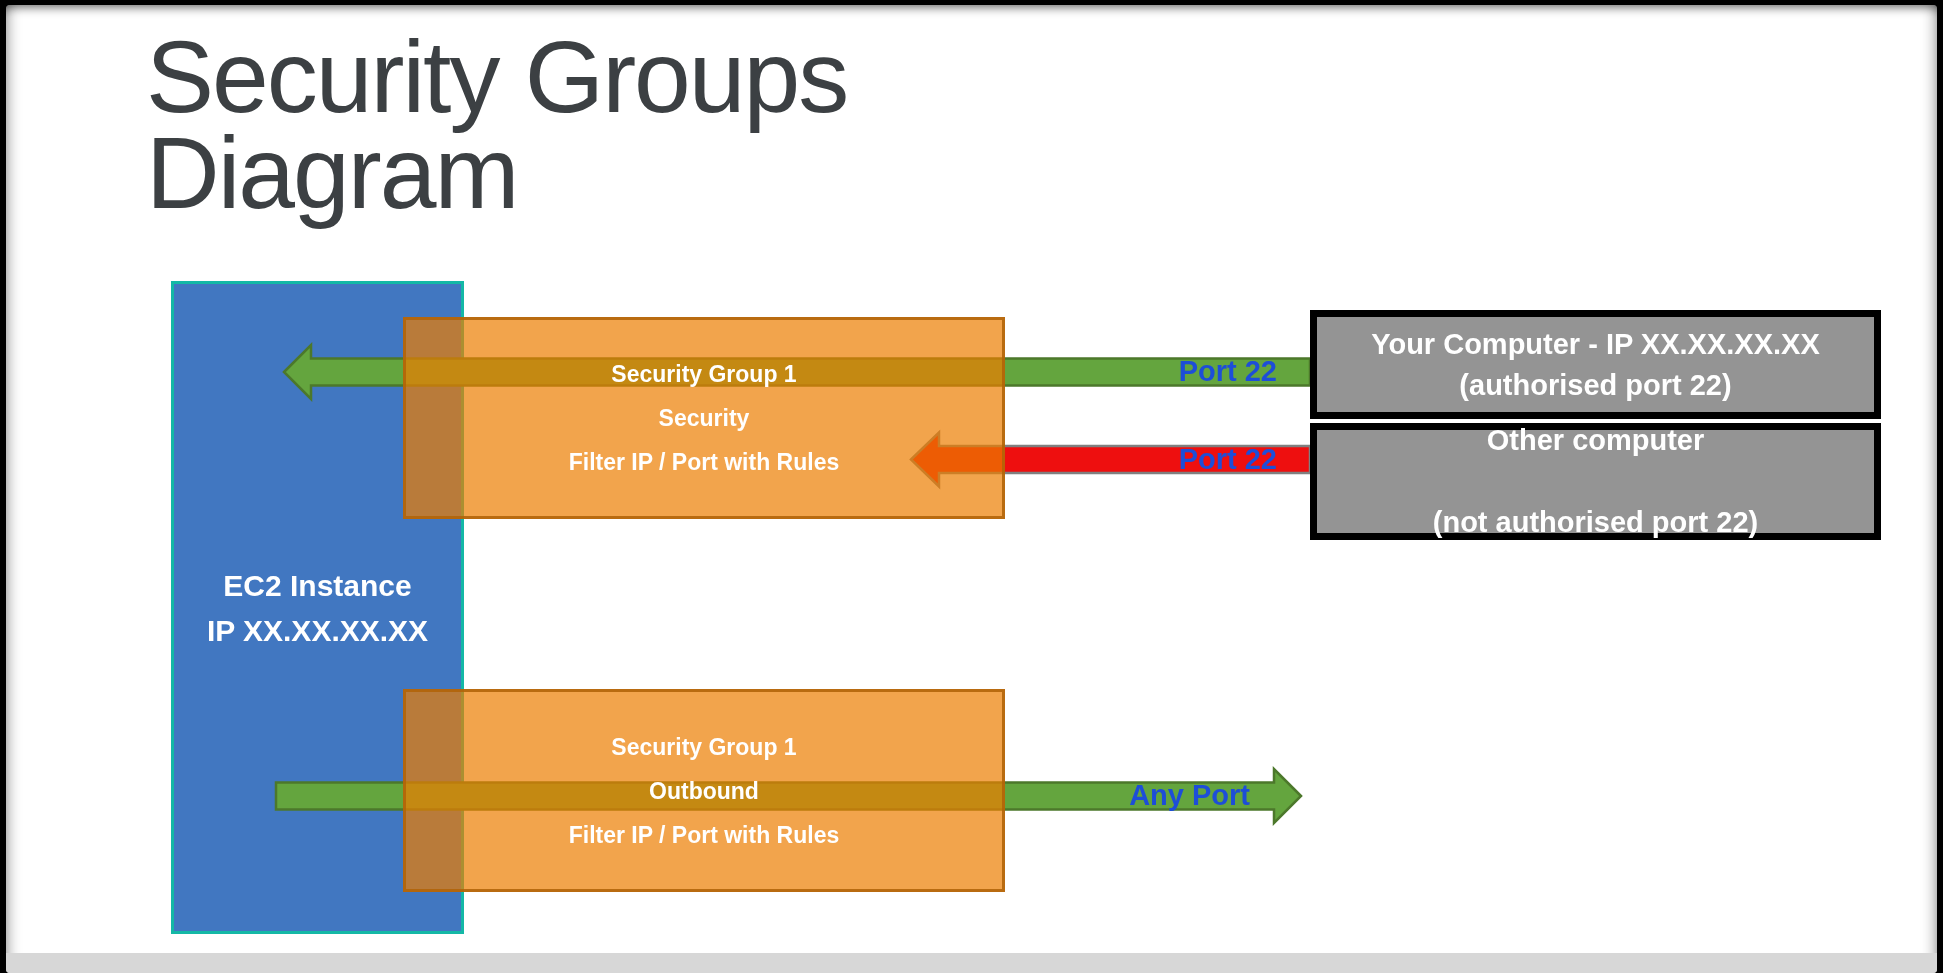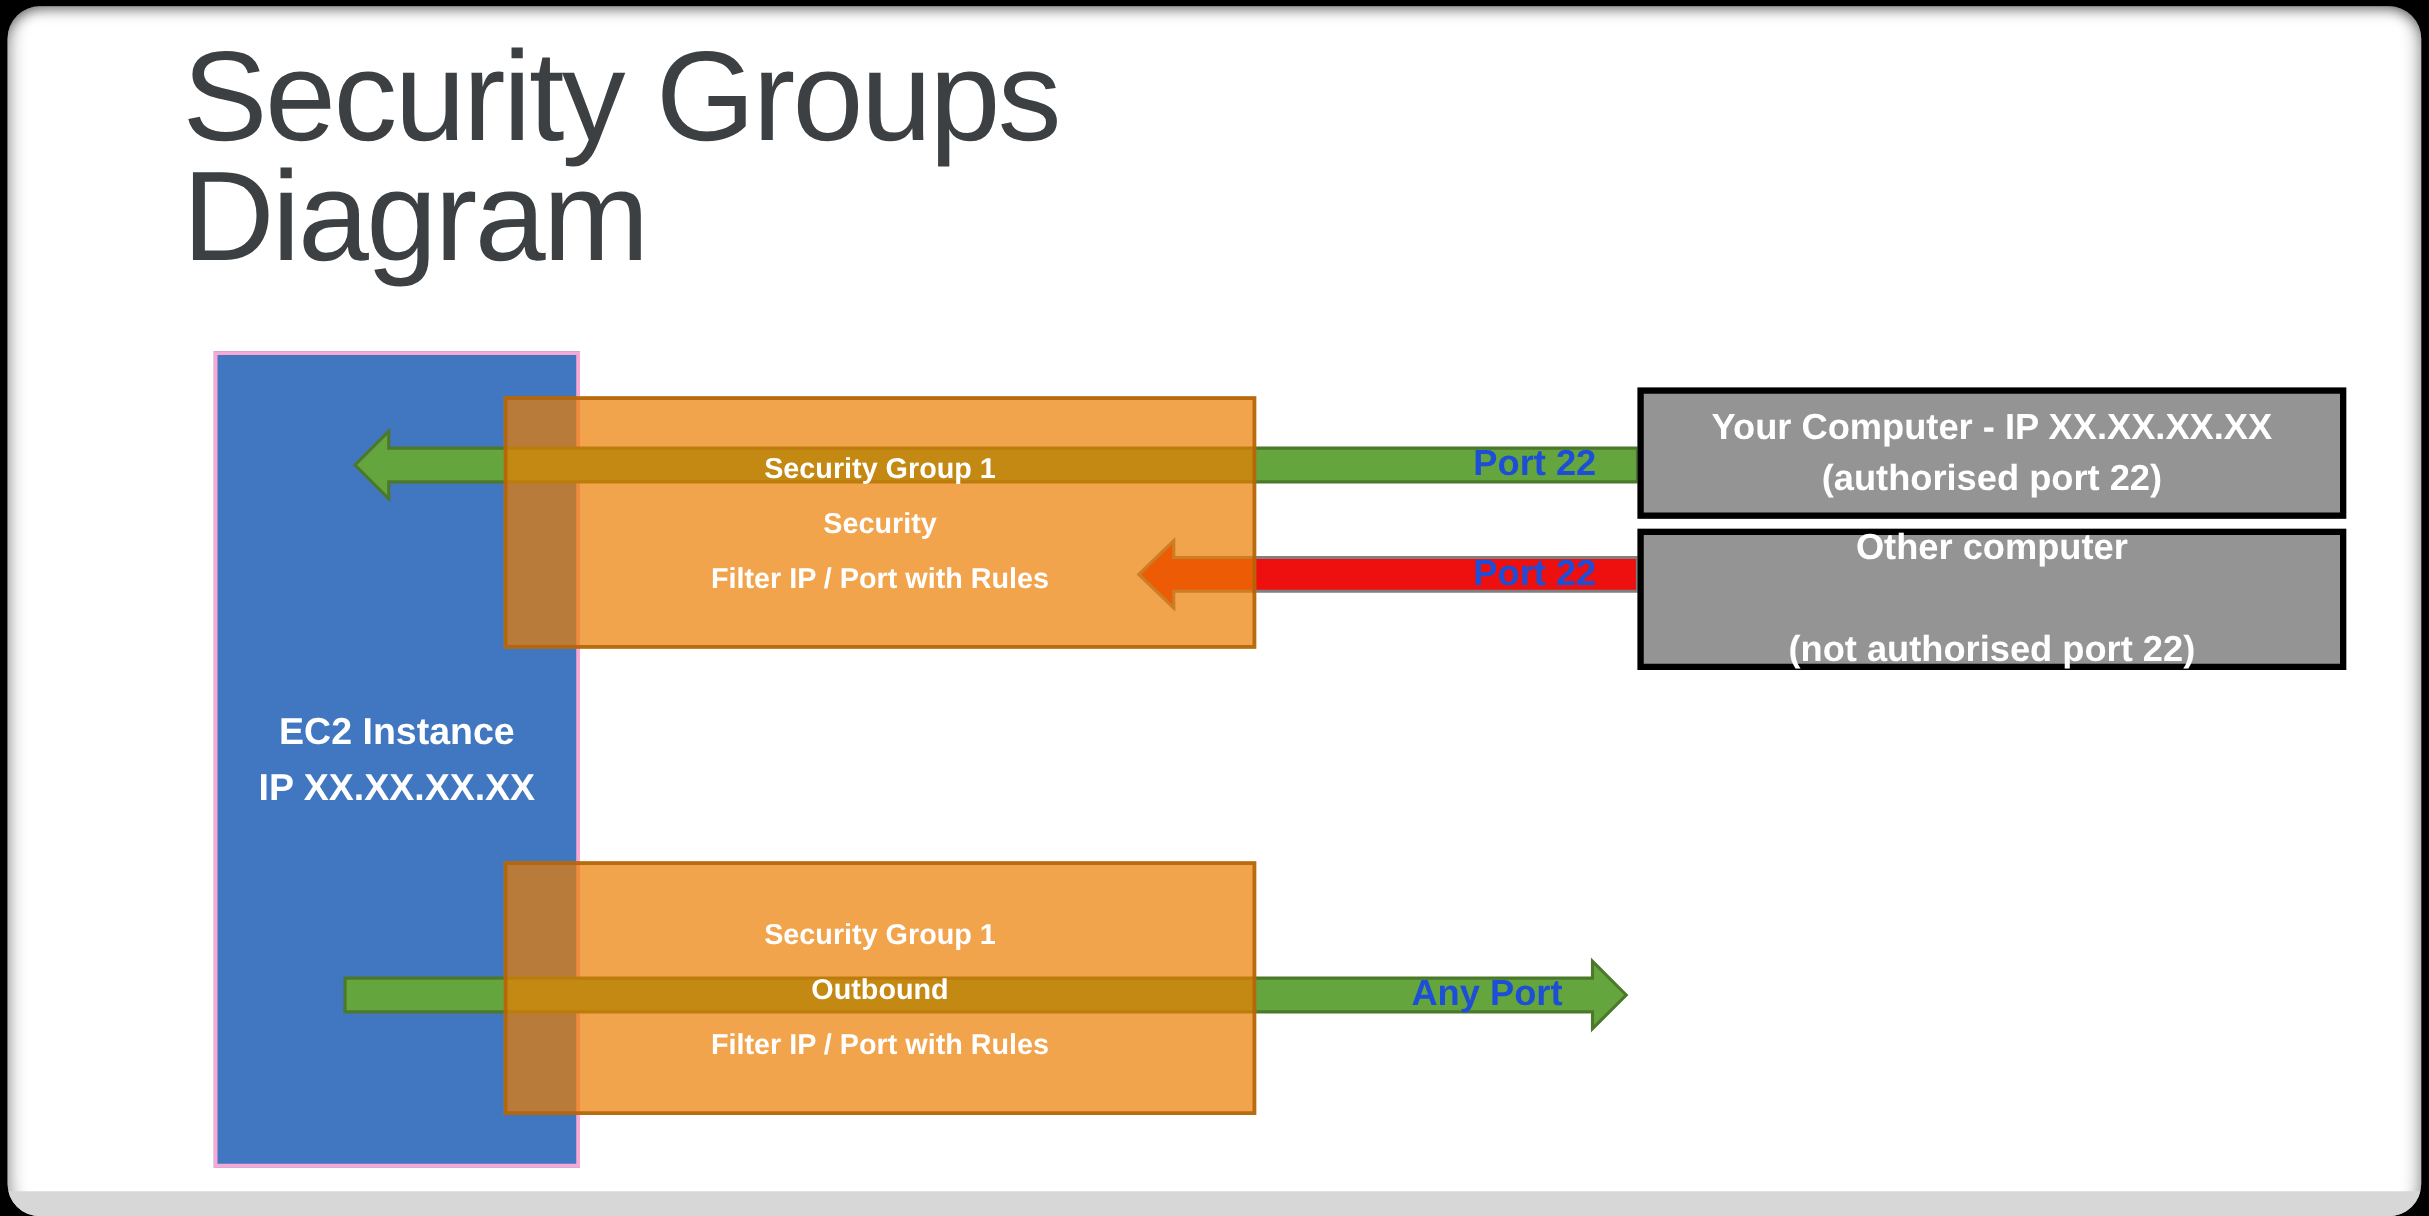--- a/index.html
+++ b/index.html
@@ -1,39 +1,39 @@
 <!DOCTYPE html>
 <html><head>
 <meta charset="utf-8">
 <style>
   html,body{margin:0;padding:0;background:#000;width:1943px;height:973px;overflow:hidden;
             font-family:"Liberation Sans","DejaVu Sans",sans-serif;}
   .frame{position:absolute;inset:0;width:1943px;height:973px;background:#000;}
   .slide{position:absolute;left:6px;top:5px;right:6px;bottom:0;background:#ffffff;
-         border-radius:26px;overflow:hidden;
+         border-radius:4px;overflow:hidden;
          box-shadow:inset 0 9px 10px -6px rgba(0,0,0,.5),
                     inset 12px 0 14px -10px rgba(0,0,0,.38),
                     inset -12px 0 14px -10px rgba(0,0,0,.38);}
   .bottom-strip{position:absolute;left:0;right:0;bottom:0;height:20px;background:#d7d7d7;}
   .title{position:absolute;left:140px;top:24px;margin:0;
          font-size:102px;line-height:96px;font-weight:200;letter-spacing:-2px;
          color:#3c4043;z-index:6;}
   .node{position:absolute;display:flex;flex-direction:column;align-items:center;
         justify-content:center;text-align:center;color:#fff;font-weight:600;}
   .node .ln{display:block;}
   
   .ec2{left:165px;top:276px;width:287px;height:647px;background:#4177c1;
-       border:3px solid #f9a8d4;z-index:1;font-size:30px;line-height:45px;}
+       border:3px solid #14b8a6;z-index:1;font-size:30px;line-height:45px;}
   
   .sg{width:596px;background:rgba(237,125,0,0.70);border:3px solid rgba(176,99,8,0.88);
       z-index:3;font-size:23px;line-height:44px;}
   .sg-in{left:397px;top:312px;height:196px;}
   .sg-out{left:397px;top:684px;height:197px;}
   
-  .ext{background:#949494;border:5px solid #000000;z-index:4;font-size:29px;line-height:41px;}
+  .ext{background:#949494;border:7px solid #000000;z-index:4;font-size:29px;line-height:41px;}
   .ext-your{left:1304px;top:305px;width:557px;height:95px;}
   .ext-other{left:1304px;top:418px;width:557px;height:103px;gap:41px;}
   .ext-www{left:1303px;top:720px;width:280px;height:118px;line-height:44px;}
   
   .arrows{position:absolute;left:0;top:0;width:1943px;height:973px;z-index:2;}
   
   .alabel{position:absolute;z-index:5;color:#1d4ed8;font-weight:700;font-size:29px;
           line-height:29px;white-space:nowrap;}
   .lbl-in{right:660px;top:352px;}
   .lbl-blocked{right:660px;top:440px;}

